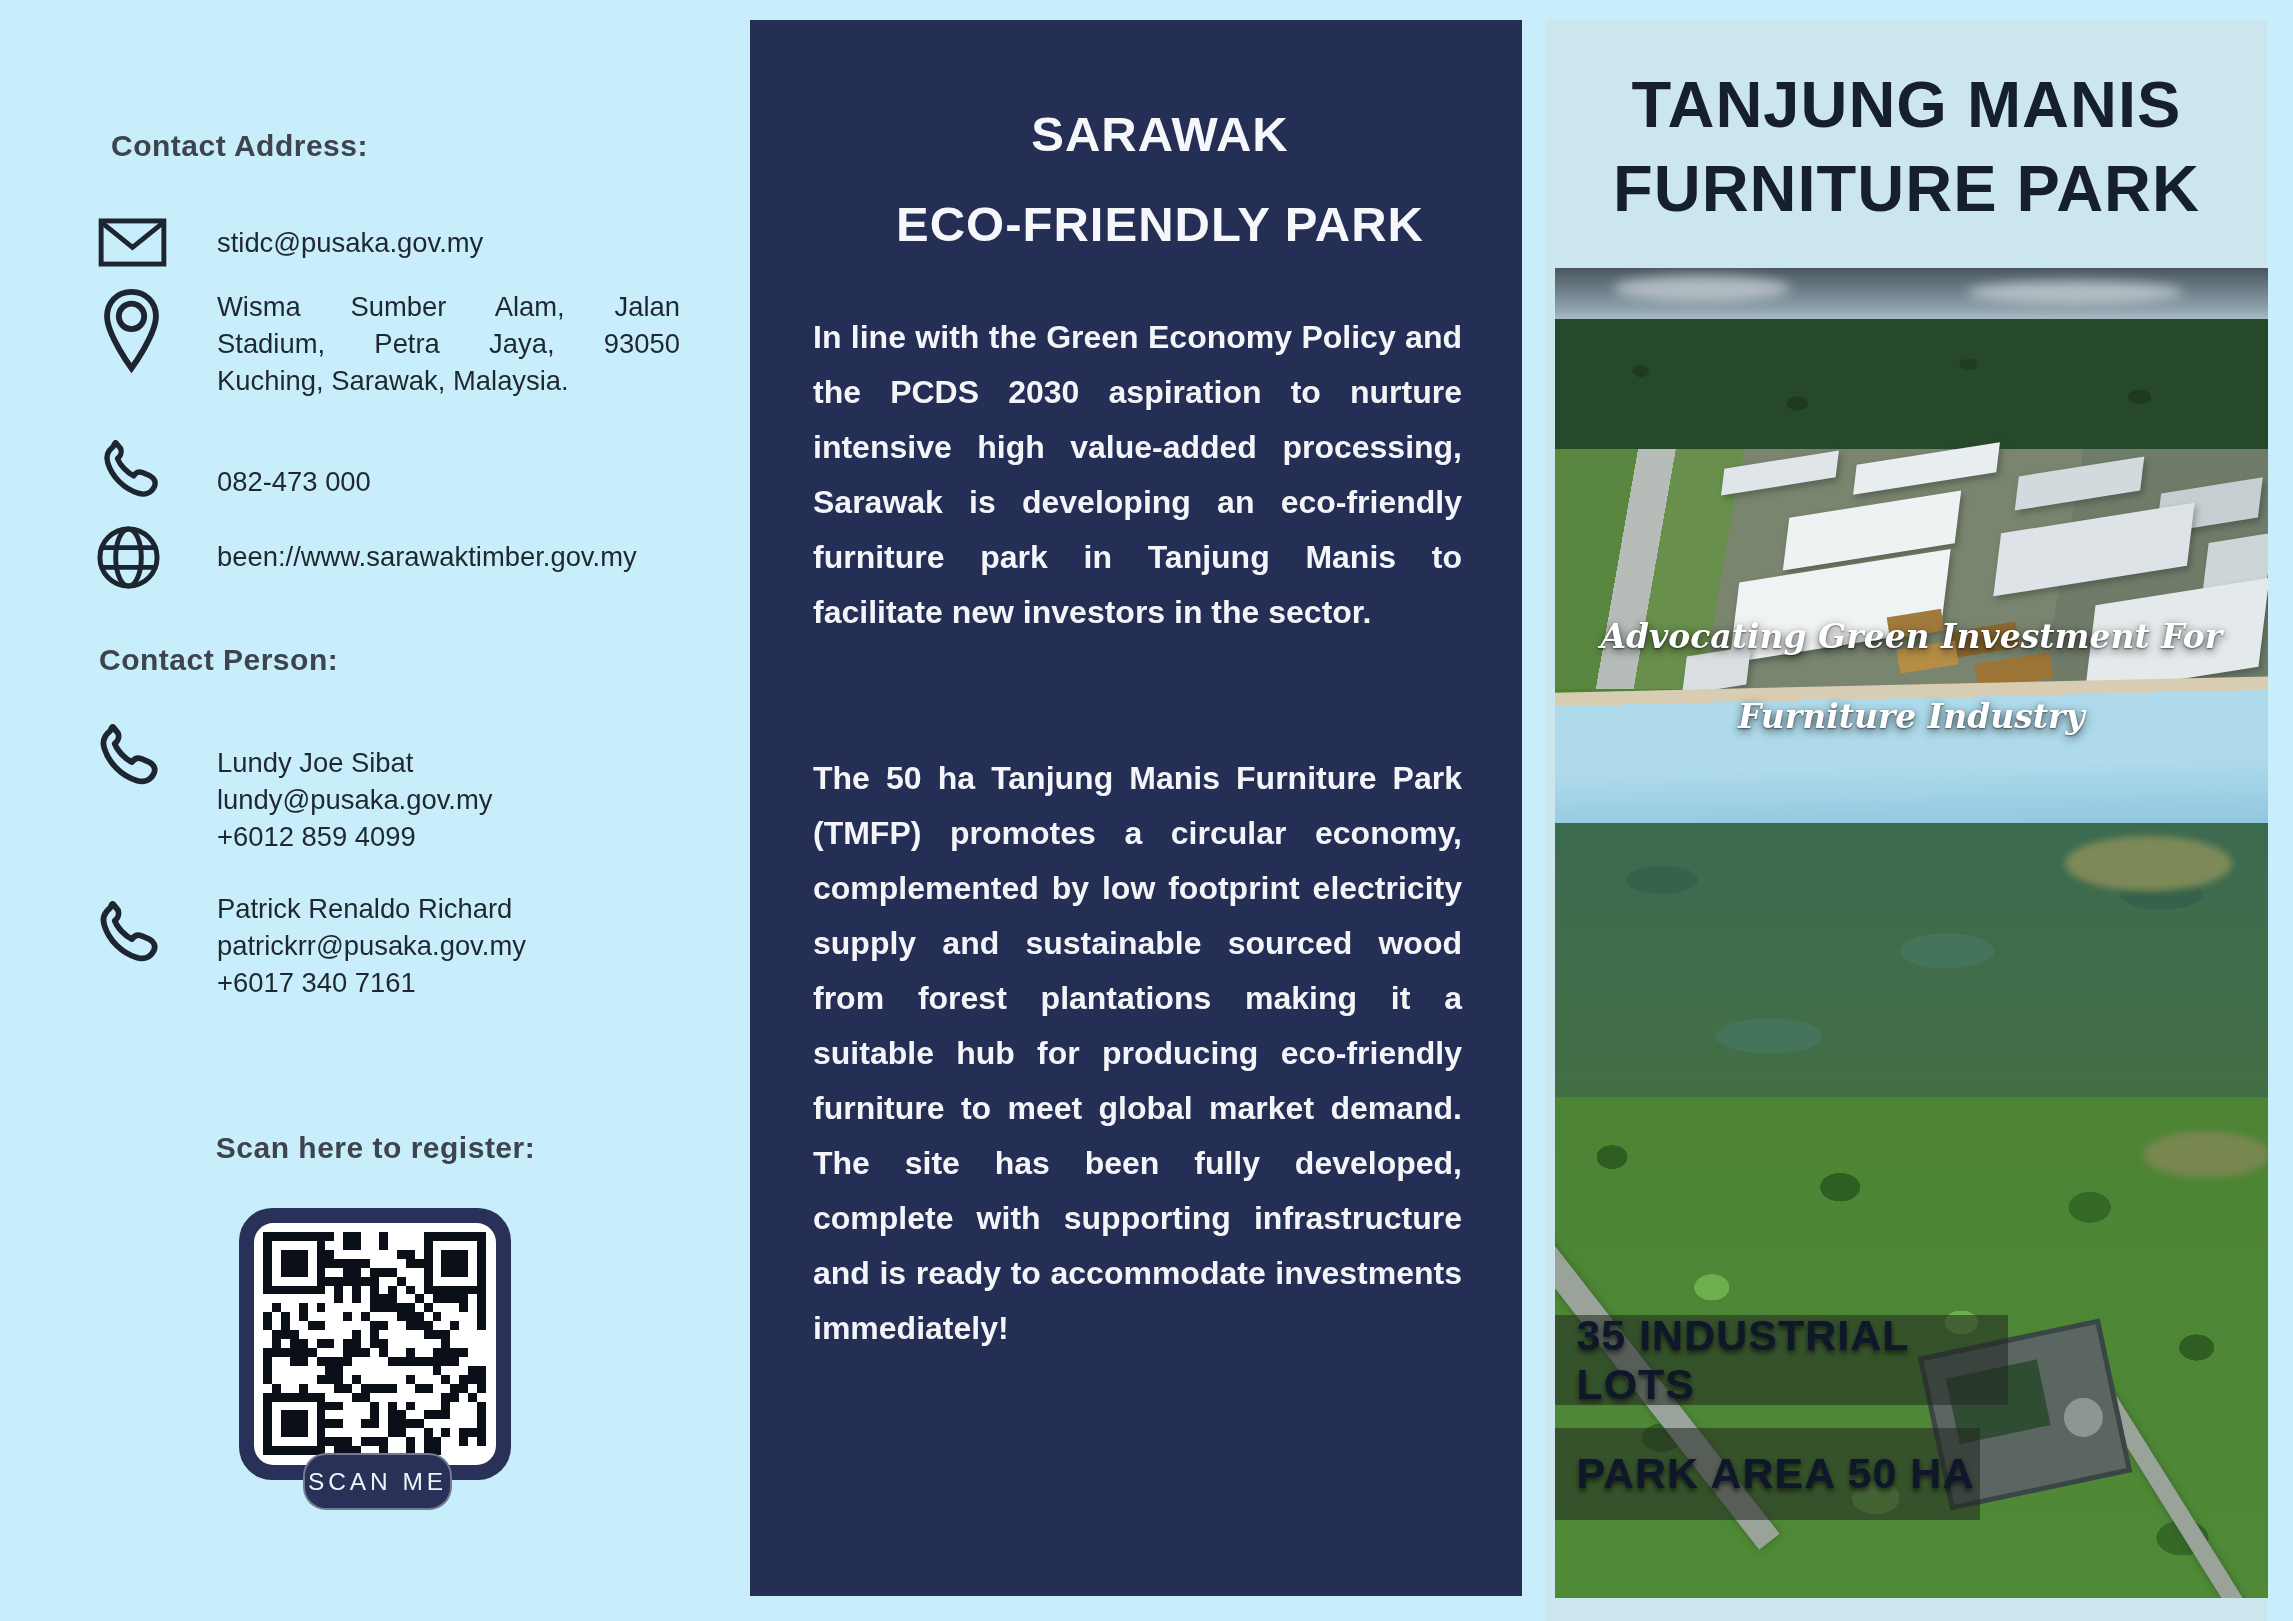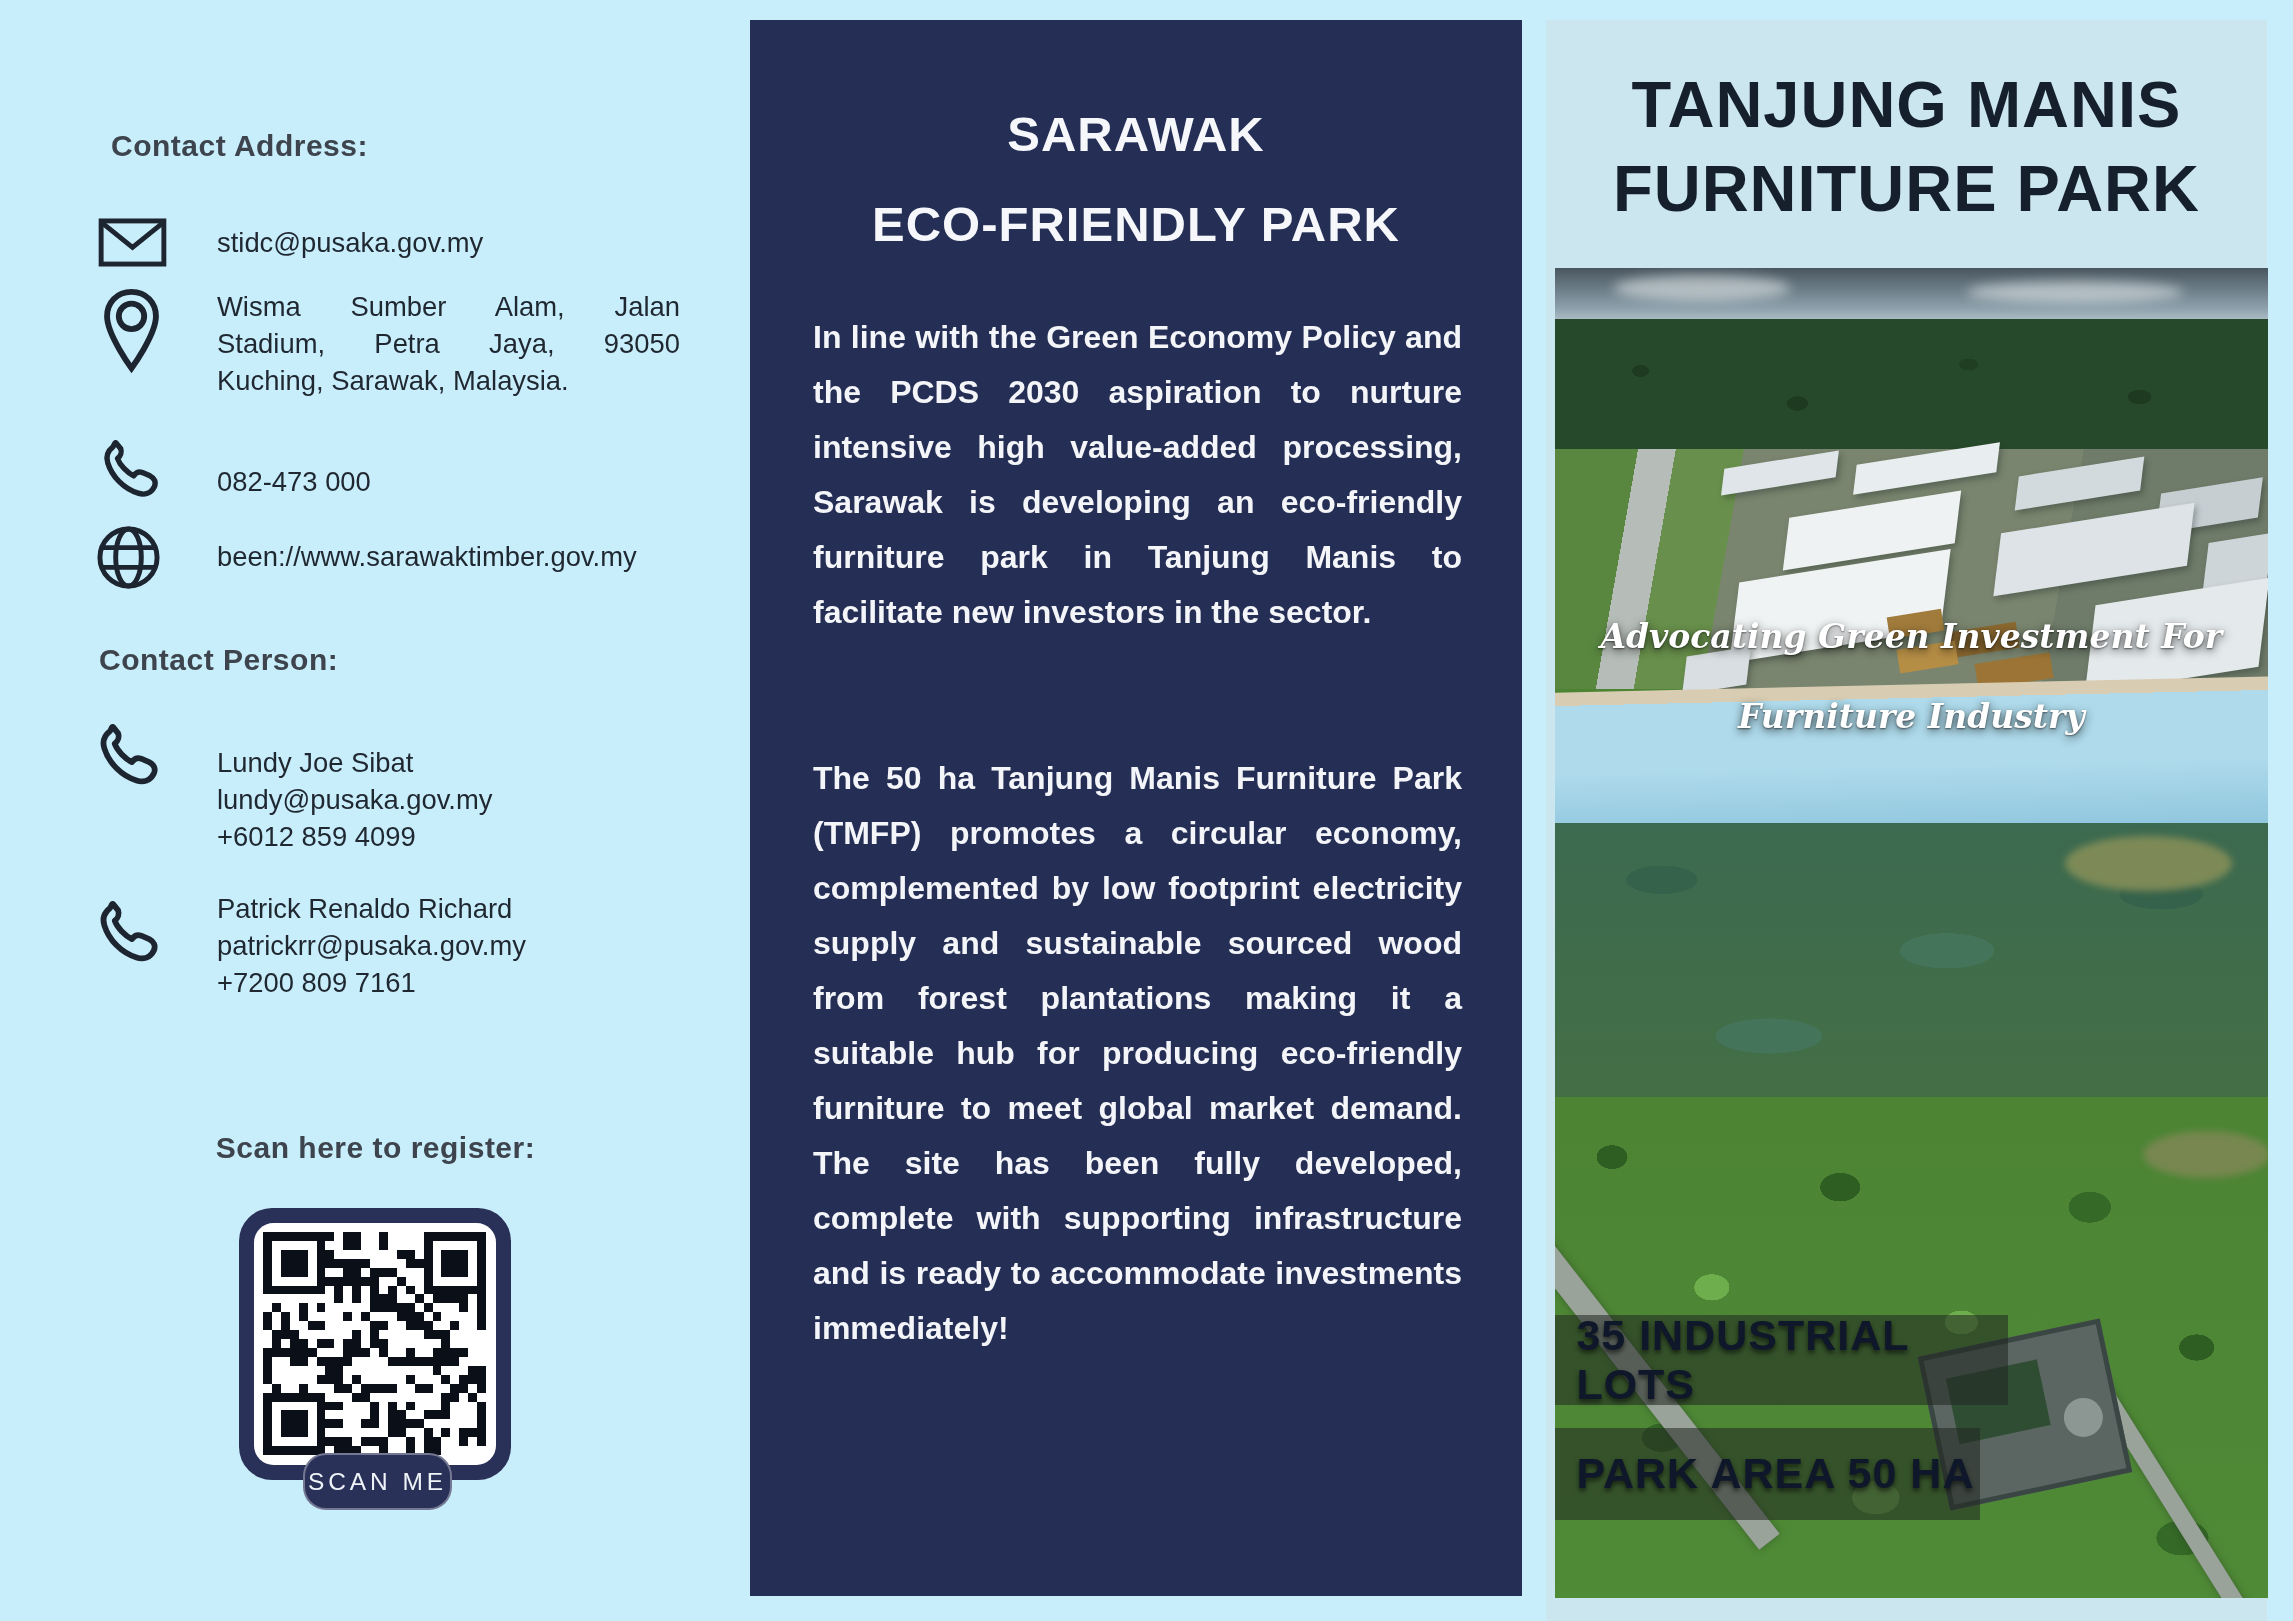--- a/index.html
+++ b/index.html
@@ -28,21 +28,21 @@
   .scanme{
     left:303px;top:1453px;width:145px;height:53px;background:#2a3158;
     border:2px solid rgba(255,255,255,.35);border-radius:23px;
     color:#eef3f8;font-size:24.5px;letter-spacing:3.9px;font-weight:400;
     display:flex;align-items:center;justify-content:center;
   }
 
   
   .center-panel{left:750px;top:19.6px;width:772px;height:1576px;background:#252e55;}
   .cp-title{left:0;top:69px;width:100%;text-align:center;color:#f5f7fa;
-    font-size:49px;font-weight:700;line-height:90px;letter-spacing:1px;}
+    font-size:49px;font-weight:700;line-height:90px;letter-spacing:1px;padding-left:24px;}
   .cp-para{left:63px;width:649px;color:#f3f5f8;font-size:32px;font-weight:600;
     line-height:55px;text-align:justify;}
 
   
   .right-panel{left:1546px;top:19.6px;width:721px;height:1602px;background:#cbe6ef;}
   .rp-title{left:0;top:43px;width:100%;text-align:center;color:#15202c;
     font-size:65px;font-weight:700;line-height:84px;letter-spacing:1px;}
   .photo{left:8.8px;top:248px;width:713px;height:1330px;overflow:hidden;background:#4c8434;}
 
   .sky{left:0;top:0;width:100%;height:57px;
@@ -148,21 +148,21 @@
       <div>lundy@pusaka.gov.my</div>
       <div>+6012 859 4099</div>
     </div>
 
     <svg class="abs" style="left:94px;top:900px;" width="69" height="69" viewBox="0 0 60 60">
       <path d="M14 7 C9 11 7 16 9 22 C13 35 24 46 37 50 C43 52 49 50 52 44 C54 40 52 36 48 34 L41 31 C38 30 35 31 33 34 C27 31 20 24 18 18 C21 16 22 12 21 9 L17 4 C16 2 15 5 14 7 Z" class="icon-stroke" stroke-width="5" stroke-linejoin="round"></path>
     </svg>
     <div class="abs lp-text lp-lines" style="left:217px;top:890px;">
       <div>Patrick Renaldo Richard</div>
       <div>patrickrr@pusaka.gov.my</div>
-      <div>+7200 809 7161</div>
+      <div>+6017 340 7161</div>
     </div>
 
     <div class="abs lp-heading" style="left:198px;top:1131px;width:355px;text-align:center;">Scan here to register:</div>
 
     <div class="abs qr-outer">
       <div class="qr-inner">
         <svg id="qr" viewBox="0 0 25 25" fill="#0b0f17" shape-rendering="crispEdges">
             <rect x="0" y="0" width="1" height="1"></rect>
             <rect x="1" y="0" width="1" height="1"></rect>
             <rect x="2" y="0" width="1" height="1"></rect>

